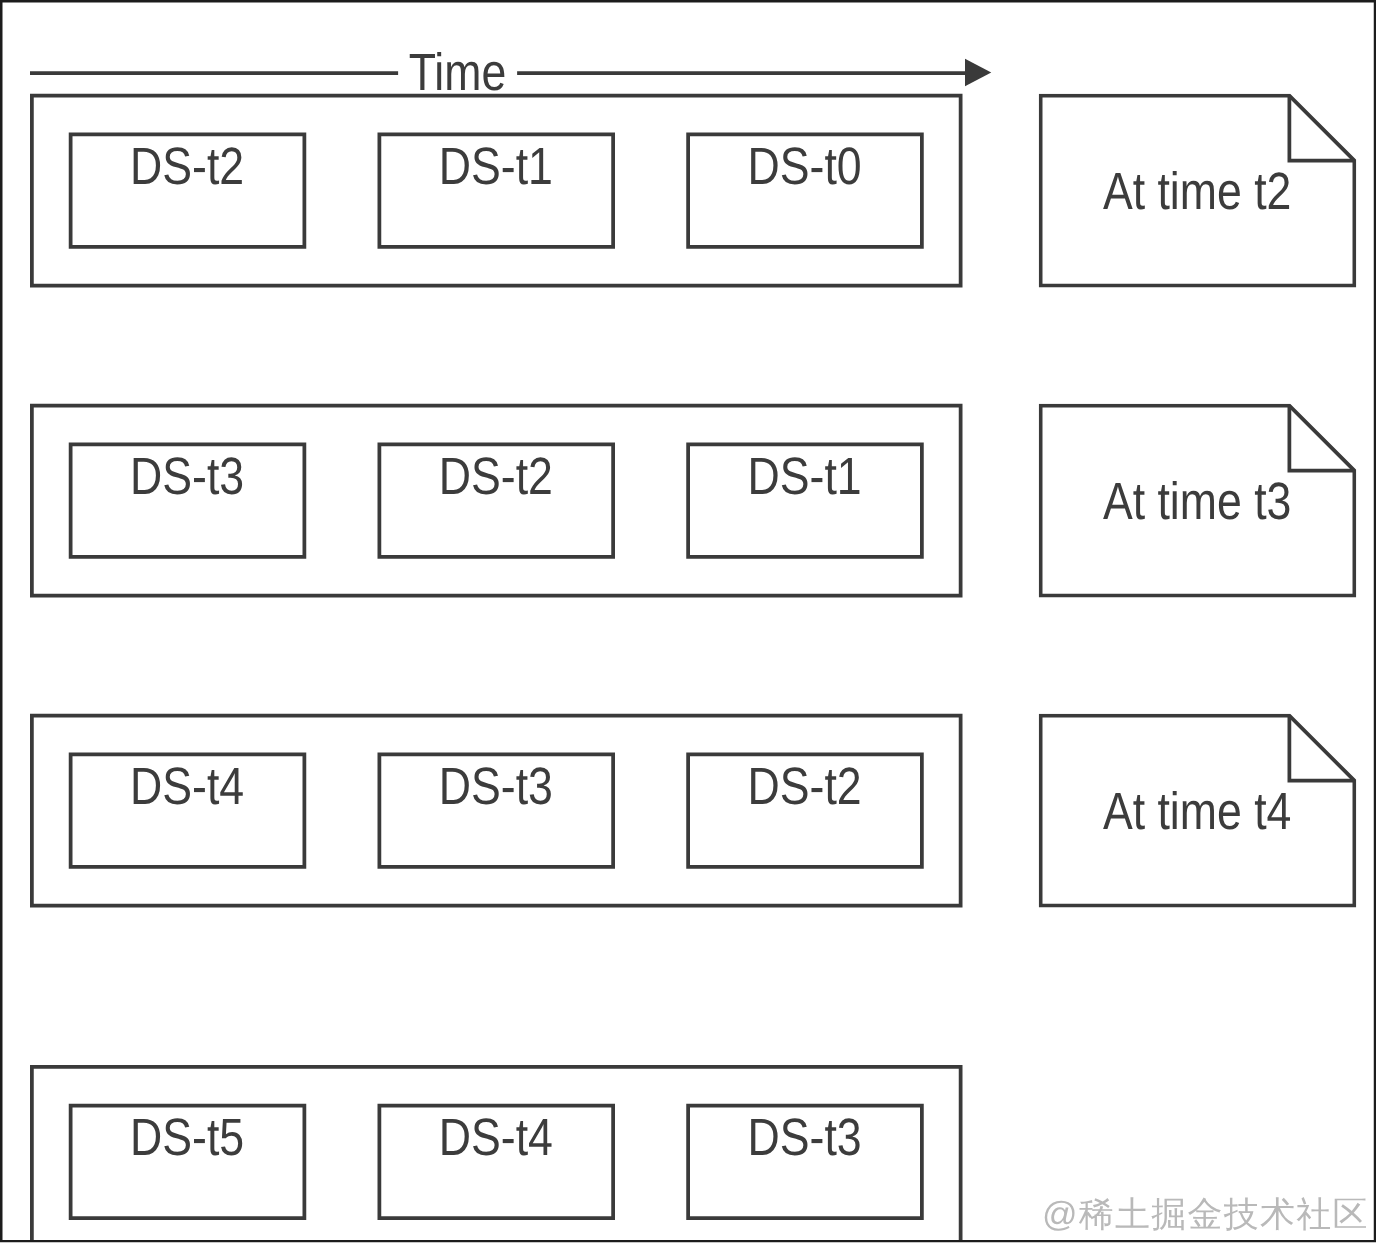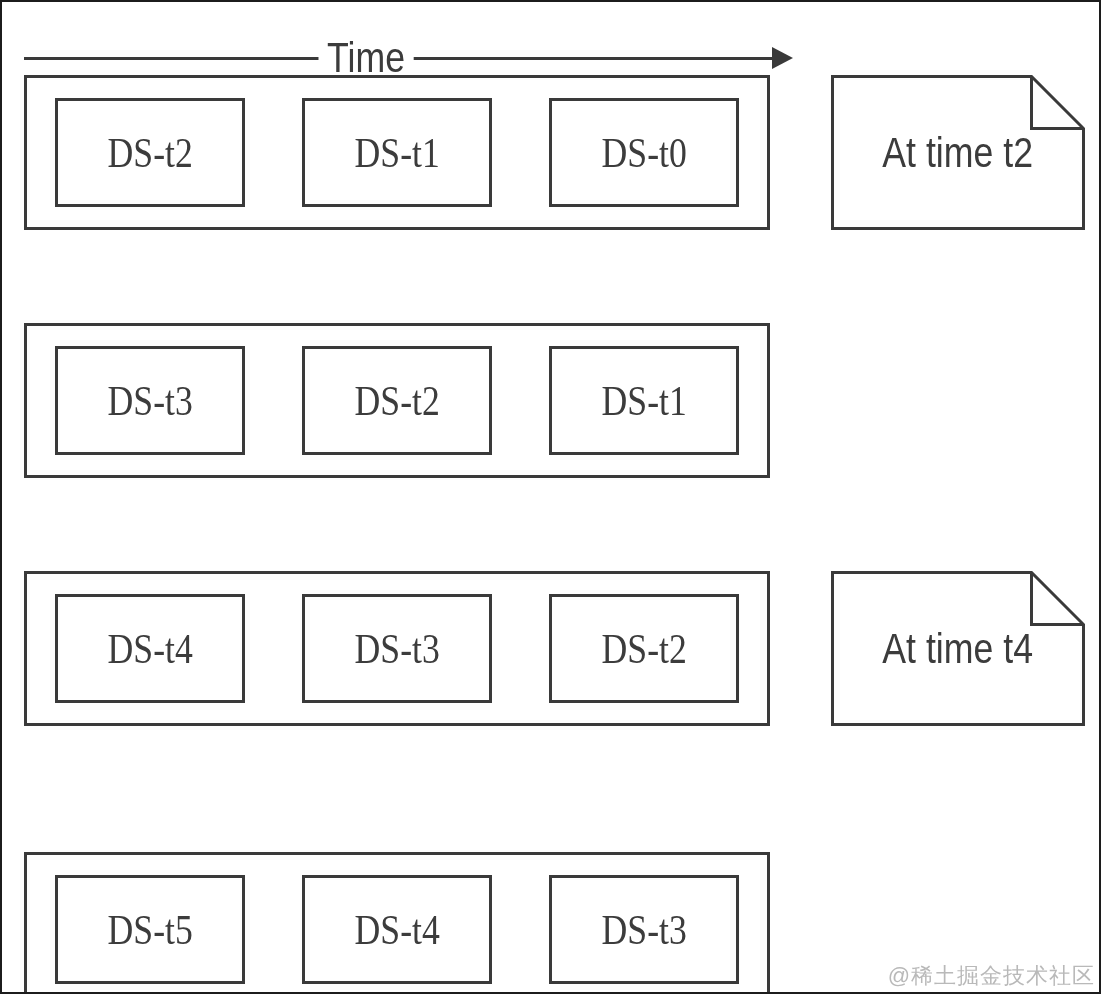--- a/index.html
+++ b/index.html
@@ -80,27 +80,25 @@
     height: 155px;
     border: 3px solid var(--line);
     display: flex;
     align-items: center;
     justify-content: space-between;
     padding: 0 28px;
     background: var(--background);
   }
   .ds-box {
     width: 190px;
-    height: 109px;
+    height: 93px;
     border: 3px solid var(--line);
     display: flex;
-    align-items: center;
     justify-content: center;
     background: var(--background);
-    font-family: Liberation Serif, serif;
   }
   .txt {
     display: inline-block;
     transform: scaleX(0.85);
     font-size: 42px;
     color: var(--text);
     white-space: nowrap;
   }
   
   .note {
@@ -121,21 +119,21 @@
     inset: 0;
     display: flex;
     align-items: center;
     justify-content: center;
   }
   
   .watermark {
     position: absolute;
     right: 4px;
     bottom: 1px;
-    font-size: 22px;
+    font-size: 28px;
     color: var(--watermark);
     letter-spacing: 1px;
     white-space: nowrap;
   }
 </style>
 </head>
 <body>
 
 <div class="canvas">
 
@@ -173,20 +171,29 @@
       <div class="ds-box">
           <span class="txt">DS-t3</span>
         </div>
       <div class="ds-box">
           <span class="txt">DS-t2</span>
         </div>
       <div class="ds-box">
           <span class="txt">DS-t1</span>
         </div>
     </div>
+    <div class="note">
+      <svg viewBox="0 0 254 155" width="254" height="155">
+        <path d="M1.5 1.5 L200.5 1.5 L252.5 53.5 L252.5 153.5 L1.5 153.5 Z" fill="var(--background)" stroke="var(--line)" stroke-width="3"></path>
+        <path d="M200.5 1.5 L200.5 53.5 L252.5 53.5" fill="none" stroke="var(--line)" stroke-width="3"></path>
+      </svg>
+      <div class="note-label">
+          <span class="txt">At time t3</span>
+        </div>
+    </div>
   </div>
 
   <div class="row row-3">
     <div class="window">
       <div class="ds-box">
           <span class="txt">DS-t4</span>
         </div>
       <div class="ds-box">
           <span class="txt">DS-t3</span>
         </div>

